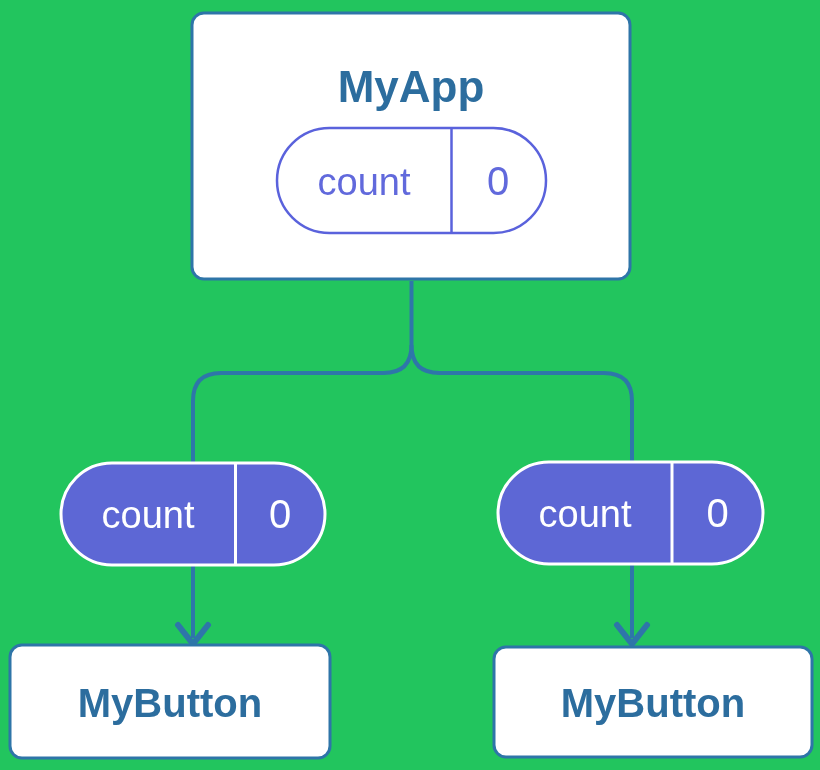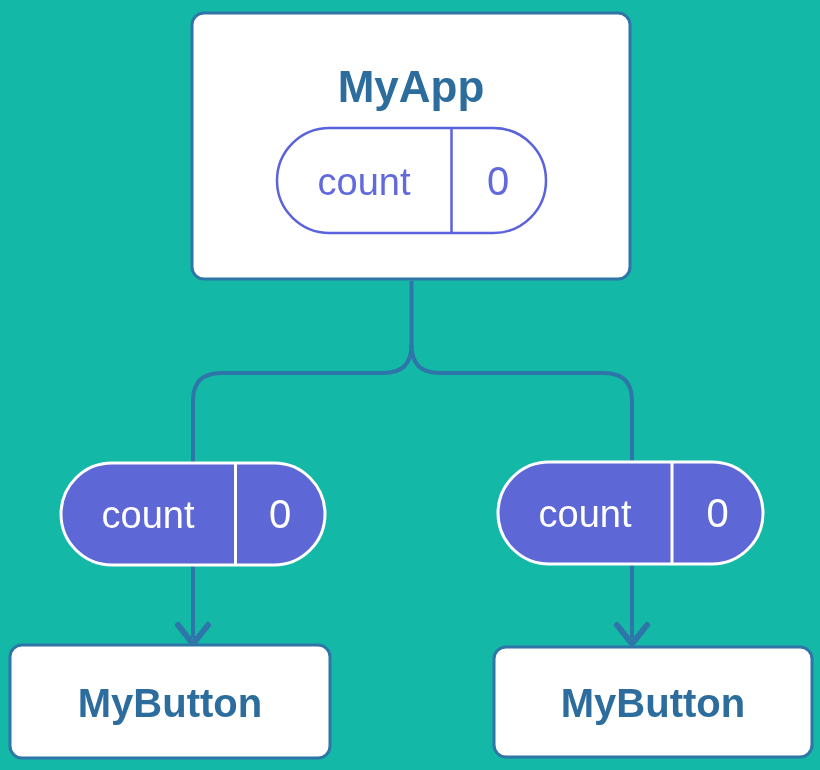--- a/index.html
+++ b/index.html
@@ -4,21 +4,21 @@
 <style>
   html, body {
     margin: 0;
     padding: 0;
     background: #ffffff;
   }
   .stage {
     position: relative;
     width: 820px;
     height: 770px;
-    background: #14b8a6;
+    background: #22c55e;
     overflow: hidden;
     font-family: "Liberation Sans", "DejaVu Sans", sans-serif;
   }
   svg { display: block; }
   .node-label {
     font-family: "Liberation Sans", "DejaVu Sans", sans-serif;
     font-weight: 600;
     fill: #2C6D9E;
   }
   .pill-text-outline {

